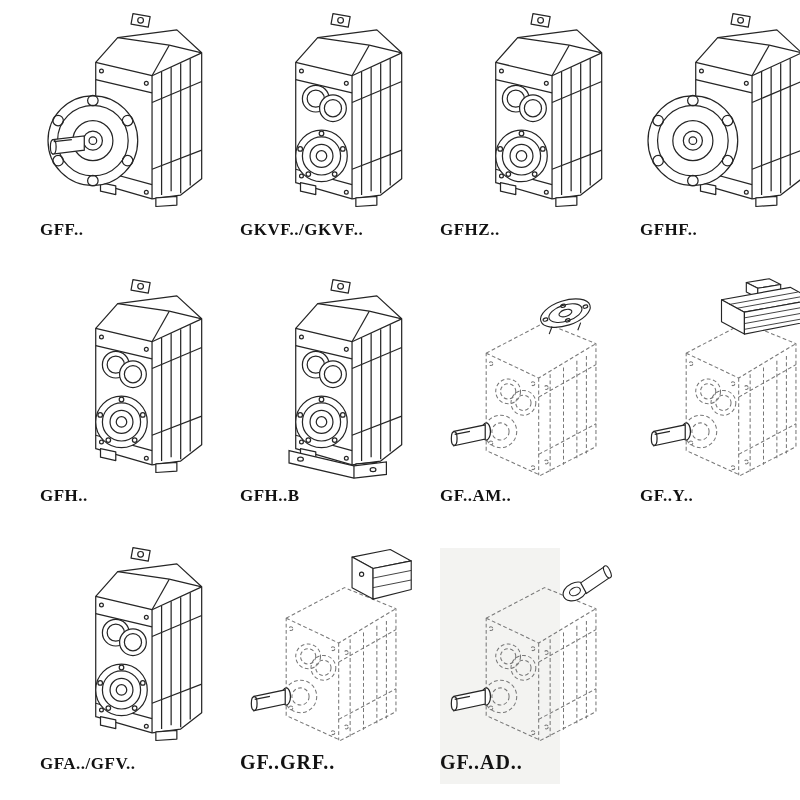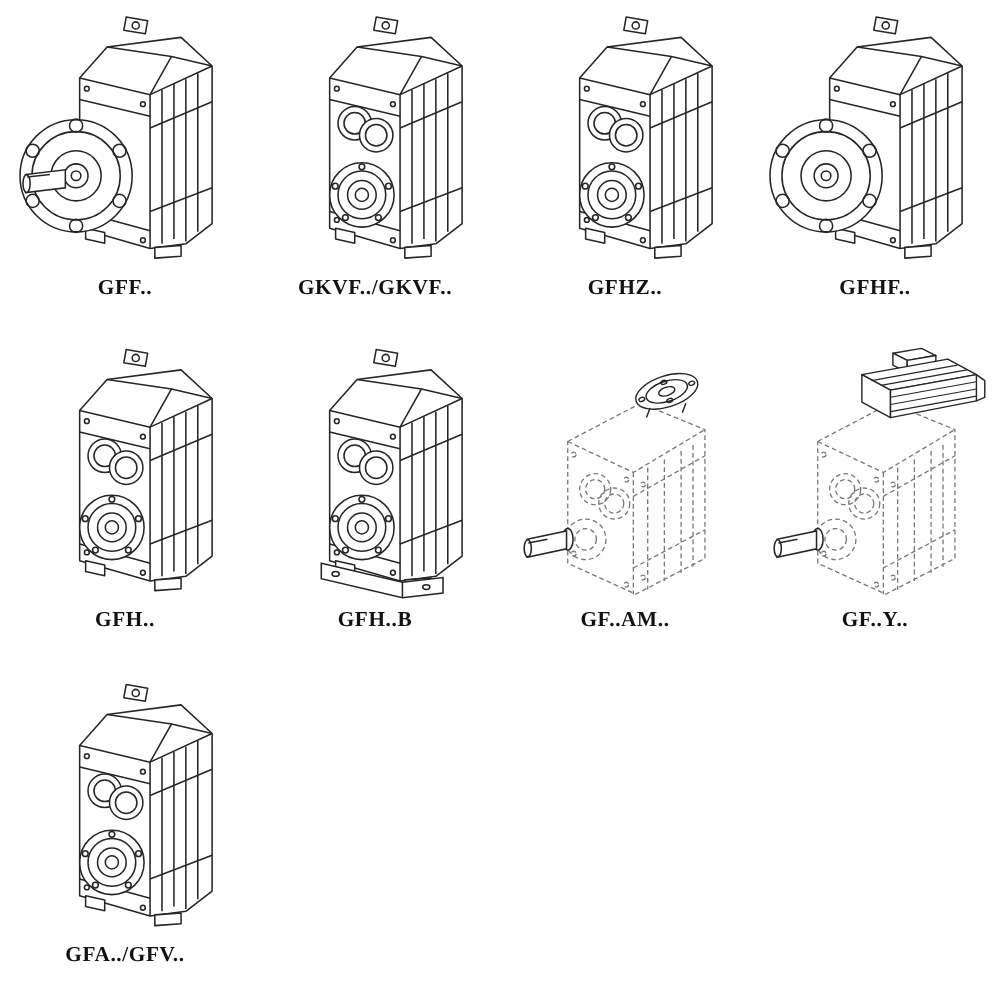--- a/index.html
+++ b/index.html
@@ -1,18 +1,18 @@
 <!DOCTYPE html>
 <html><head>
 <meta charset="utf-8">
 <style>
   html,body{margin:0;padding:0;background:#ffffff;}
   .page{width:800px;height:800px;background:#ffffff;overflow:hidden;}
   .grid{display:grid;width:800px;height:800px;grid-template-columns:repeat(4,200px);grid-template-rows:266px 266px 268px;}
-  .cell{display:flex;flex-direction:column;align-items:center;justify-content:flex-end;padding-bottom:10px;box-sizing:border-box;}
+  .cell{display:flex;flex-direction:column;align-items:flex-start;justify-content:flex-end;padding-bottom:10px;box-sizing:border-box;}
   .drawing{width:184px;height:210px;flex:0 0 auto;}
   .cap{font-family:"Liberation Serif",serif;font-weight:700;font-size:17px;letter-spacing:.5px;color:#121212;margin-top:3px;white-space:nowrap;}
   .cap-lg{font-size:20px;letter-spacing:1px;}
   .cell-shaded{background:#f3f3f1;}
   .defs-holder{position:absolute;width:0;height:0;overflow:hidden;}
 </style>
 </head>
 <body>
 
 <svg class="defs-holder" aria-hidden="true">
@@ -250,16 +250,30 @@
 
 
     <figure class="cell">
       <svg class="drawing" viewBox="0 0 190 220" role="img">
         <use href="#sym-body"></use>
         <use href="#sym-hollow"></use>
       </svg>
       <figcaption class="cap">GFA../GFV..</figcaption>
     </figure>
 
-
+    <figure class="cell">
+      <svg class="drawing" viewBox="0 0 190 220" role="img">
+        <use href="#sym-dbody"></use>
+        <use href="#sym-grf"></use>
+      </svg>
+      <figcaption class="cap cap-lg">GF..GRF..</figcaption>
+    </figure>
+
+    <figure class="cell cell-shaded">
+      <svg class="drawing" viewBox="0 0 190 220" role="img">
+        <use href="#sym-dbody"></use>
+        <use href="#sym-ad"></use>
+      </svg>
+      <figcaption class="cap cap-lg">GF..AD..</figcaption>
+    </figure>
 
   </div>
 </div>
 
 </body></html>

